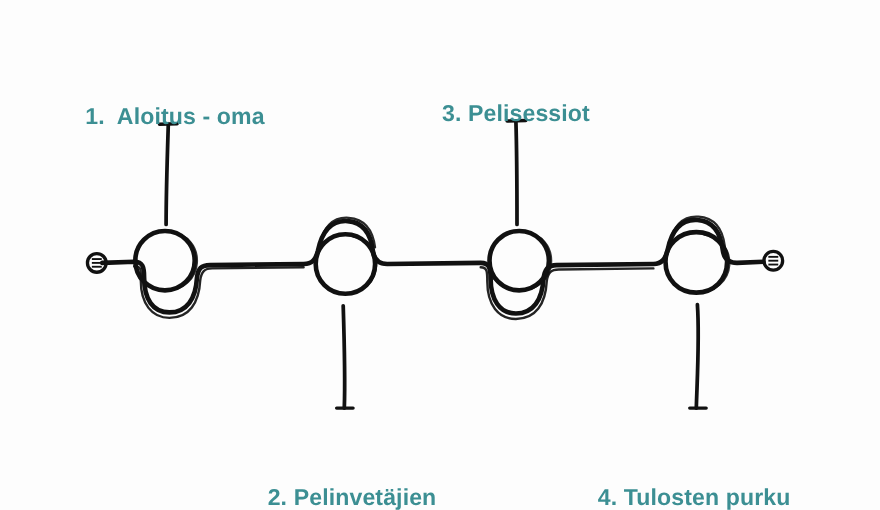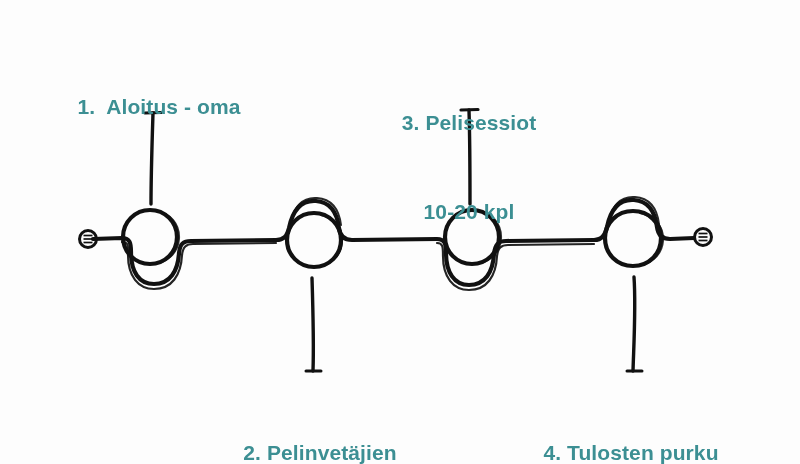--- a/index.html
+++ b/index.html
@@ -38,21 +38,21 @@
     line-height: 1.42;
     letter-spacing: 0.1px;
     white-space: pre;
     text-align: center;
   }
   .label-line { display: block; }
 
   
   #label-1 { left: 52px;  top: 32px;  width: 214px; }
   #label-2 { left: 218px; top: 378px; width: 204px; }
-  #label-3 { left: 376px; top: 48px;  width: 186px; }
+  #label-3 { left: 376px; top: 29px;  width: 186px; }
   #label-4 { left: 516px; top: 378px; width: 230px; }
 </style>
 </head>
 <body style="background: rgb(253, 253, 253);">
 
 <div id="diagram-root">
 
   <svg class="flow-svg" viewBox="0 0 800 464">
 
     <g fill="none" stroke="#111111" stroke-linecap="round" stroke-linejoin="round">
@@ -188,20 +188,19 @@
     <span class="label-line">1.  Aloitus - oma</span>
   </div>
 
   <div class="step-label" id="label-2" style="color: rgb(60, 143, 147);">
     <span class="label-line">2. Pelinvetäjien</span>
     
   </div>
 
   <div class="step-label" id="label-3" style="color: rgb(60, 143, 147);">
     <span class="label-line">3. Pelisessiot</span>
-    <span class="label-line">10-20 kpl</span>
   </div>
 
   <div class="step-label" id="label-4" style="color: rgb(60, 143, 147);">
     <span class="label-line">4. Tulosten purku</span>
   </div>
 
 </div>
 
 </body></html>

